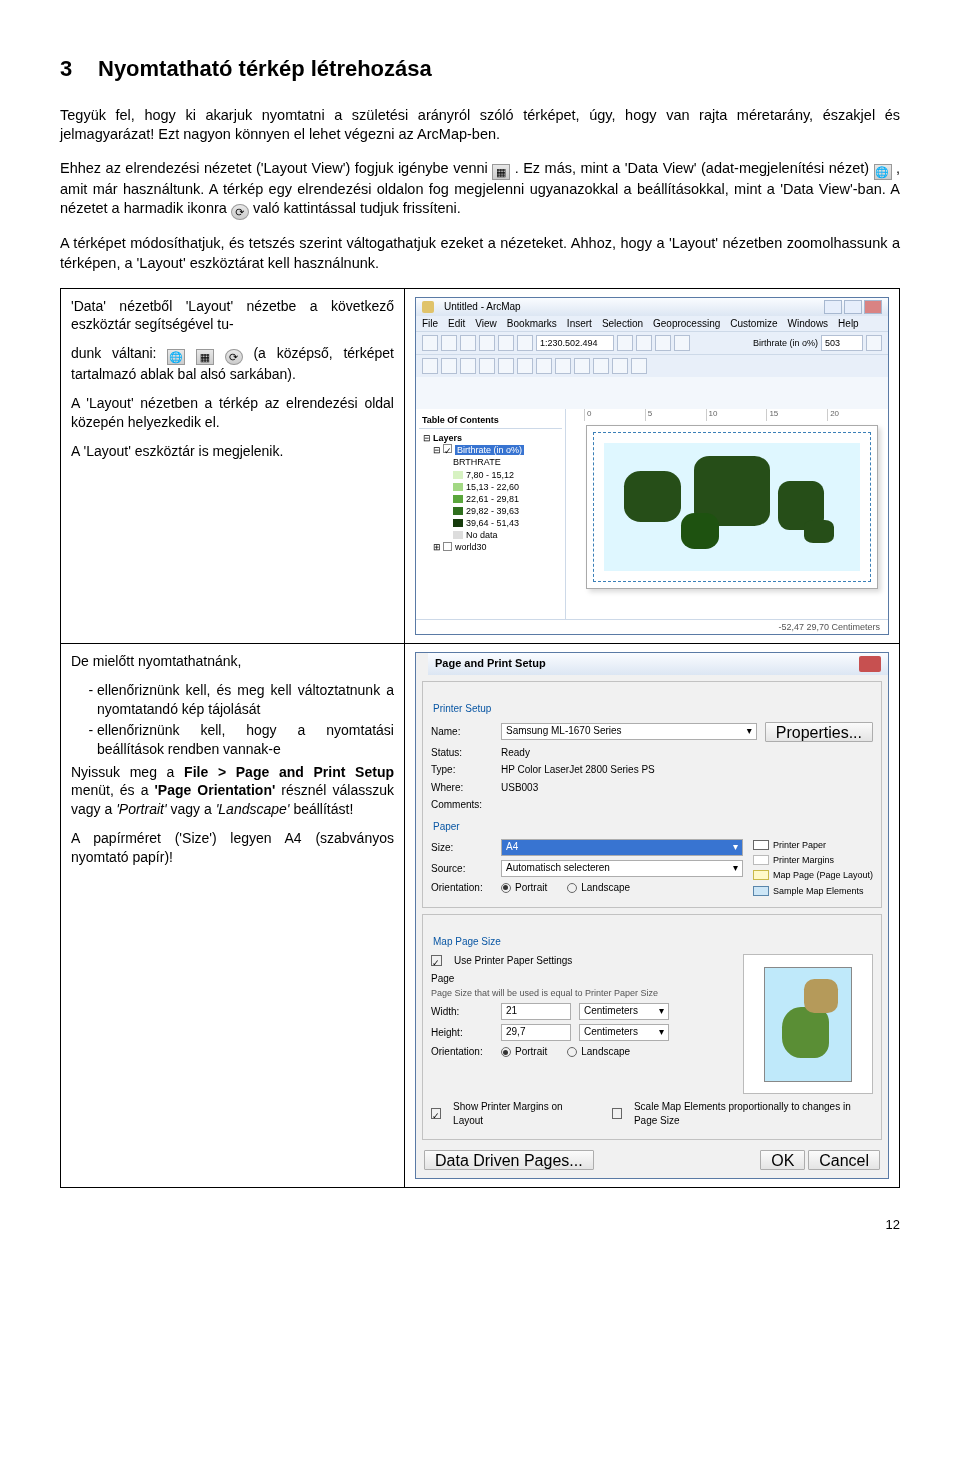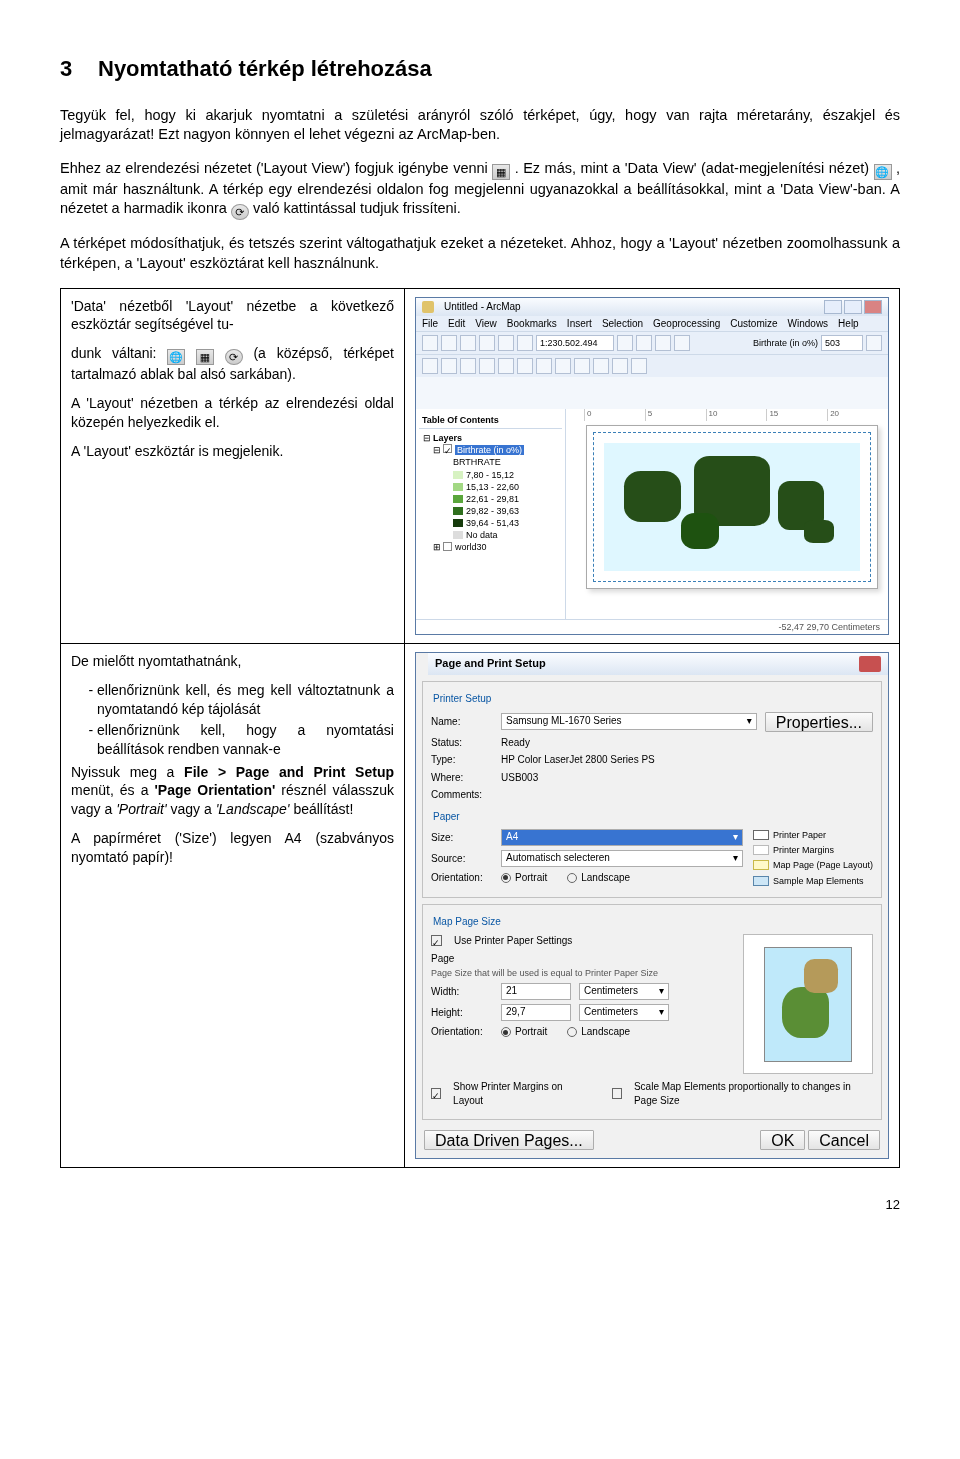--- a/index.html
+++ b/index.html
@@ -95,21 +95,21 @@
   .arcmap .page { position:absolute; top:16px; left:20px; right:10px; bottom:30px; border:1px solid #aaa; background:#fff; box-shadow:3px 3px 5px rgba(0,0,0,.15); }
   .arcmap .page .inner { position:absolute; inset:6px; border:1px dashed #3a7fb7; }
   .arcmap .page .map { position:absolute; inset:10px; background:linear-gradient(#dff7ff,#dff7ff); }
   .arcmap .page .map .land { position:absolute; background:#264e18; }
   .arcmap .statusbar { border-top:1px solid #cdd9e8; font-size:9px; text-align:right; padding:1px 8px; color:#555; background:#fff; }
 
   
   .dlg { font-family:"Segoe UI", Tahoma, sans-serif; font-size:10px; border:1px solid #5a7aa5; background:#f1f1f1; width:100%; }
   .dlg .dlgtitle { background:linear-gradient(#fafcff,#dce6f3); padding:3px 7px; font-weight:bold; font-size:11px; display:flex; align-items:flex-start;margin-left:12px; }
   .dlg .dlgtitle .x { margin-left:auto; width:22px; height:16px; background:#c75050; border-radius:2px; }
-  .dlg .sec { border:1px solid #c2c2c2; margin:6px; padding:10px 8px 8px; }
+  .dlg .sec { border:1px solid #c2c2c2; margin:6px; padding:20px 8px 8px; }
   .dlg .secttl { font-size:10px; color:#0a57a4; margin:-12px 0 6px -2px; background:#f1f1f1; display:inline-block; padding:0 4px; }
   .dlg .row { display:flex; align-items:center; gap:8px; margin-bottom:4px; }
   .dlg .lab { width:62px; }
   .dlg .inp { flex:1; height:17px; border:1px solid #adadad; background:#fff; padding:0 4px; font-size:10px; }
   .dlg .inp.sel { background:#3874d1; color:#fff; }
   .dlg .btn { height:20px; border:1px solid #adadad; background:linear-gradient(#fbfbfb,#e4e4e4); padding:1px 10px; font-size:16px; border-radius:1px; }
   .dlg .radio { display:inline-flex; align-items:center; gap:4px; margin-right:12px; }
   .dlg .radio .dot { width:10px; height:10px; border:1px solid #666; border-radius:50%; display:inline-flex; align-items:center; justify-content:center; }
   .dlg .radio.on .dot::after { content:""; width:5px; height:5px; background:#333; border-radius:50%; }
   .dlg .chk { width:11px; height:11px; border:1px solid #666; display:inline-block; margin-right:4px; vertical-align:-2px; }

